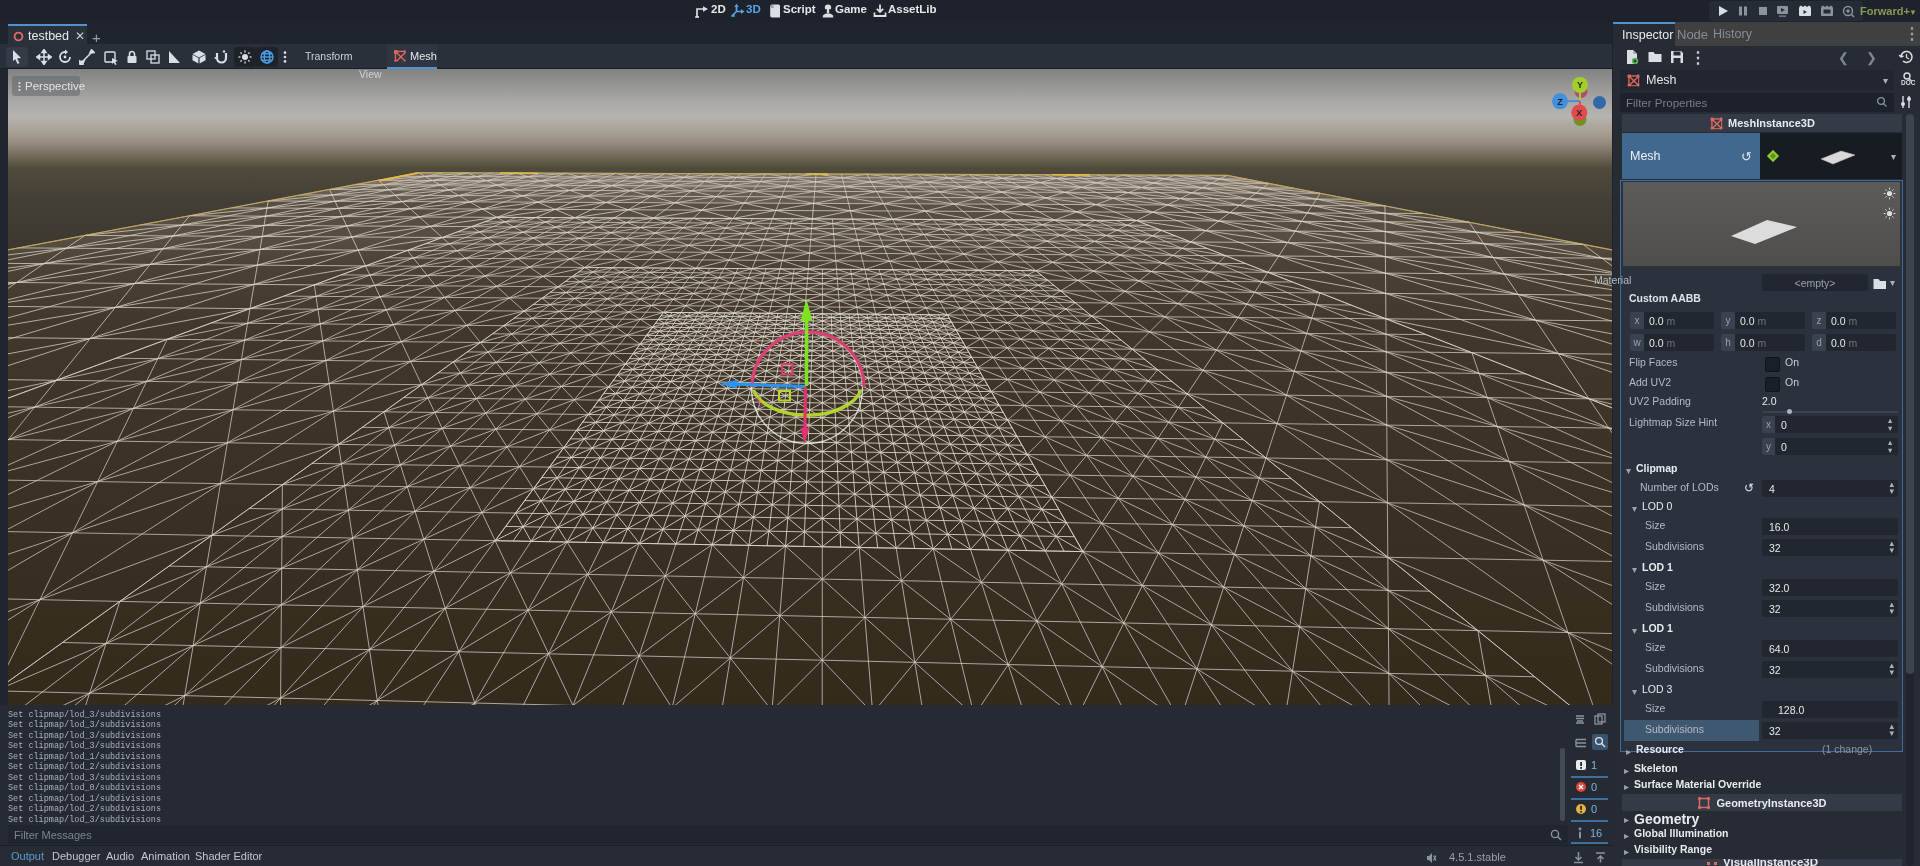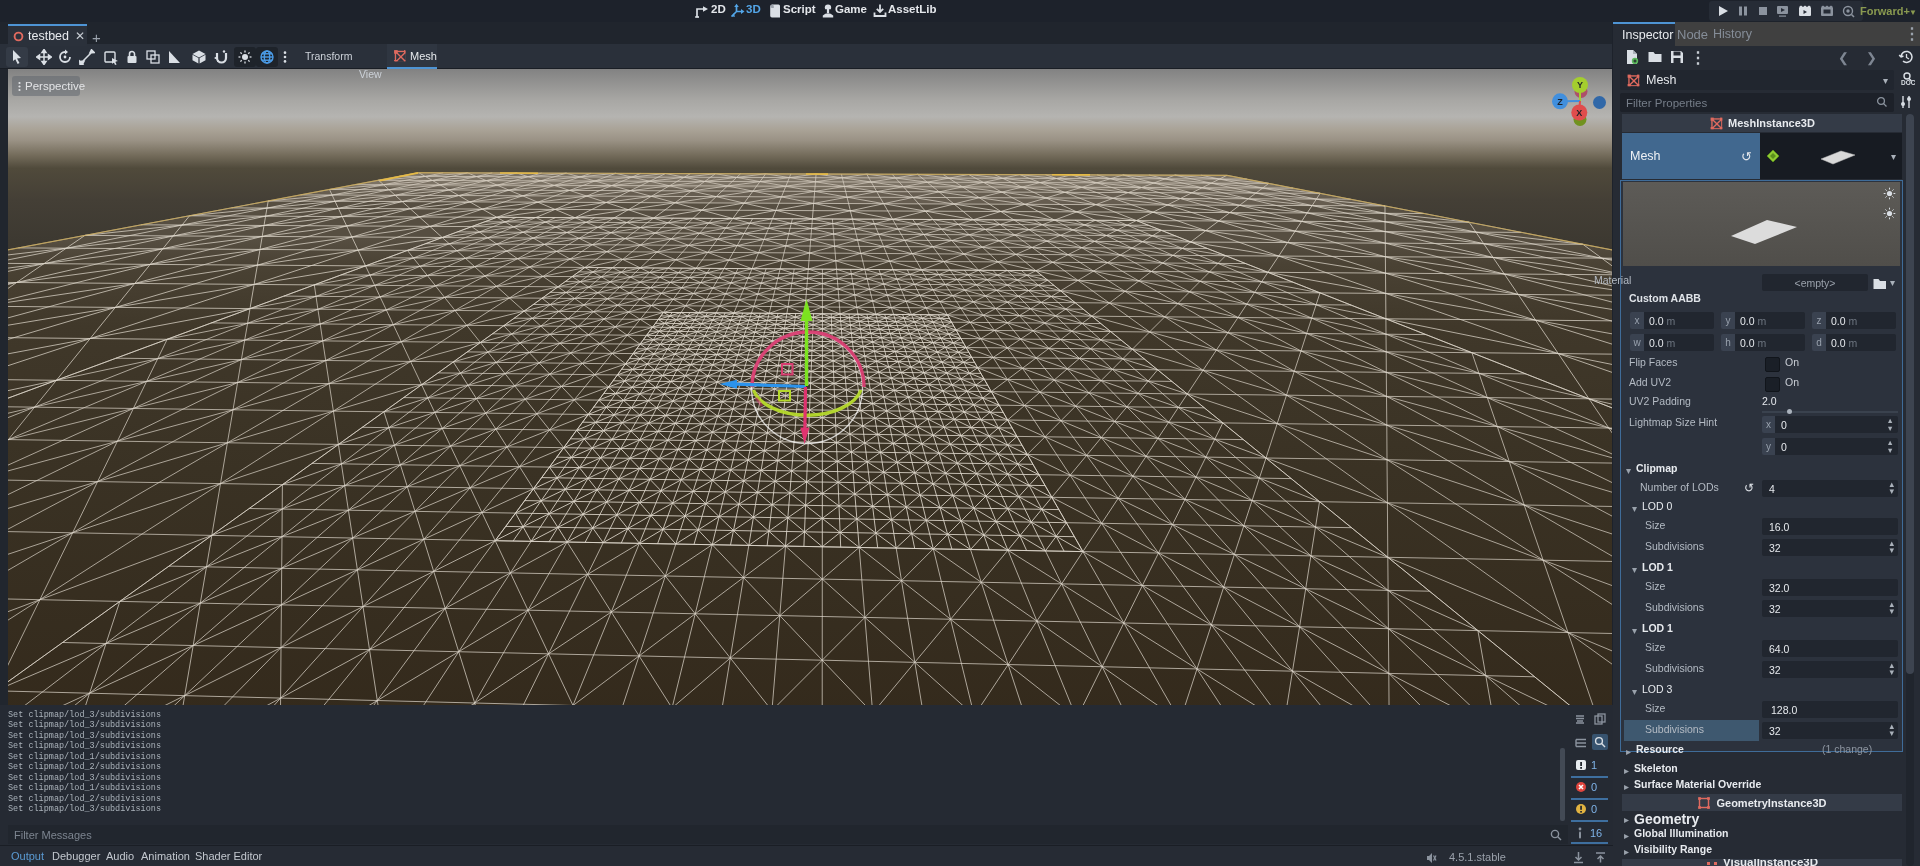--- a/index.html
+++ b/index.html
@@ -297,20 +297,21 @@
   </div>
 <div style="position:absolute;left:0px;top:705px;width:1613px;height:161px;background:#252a33"></div>
 <div style="position:absolute;left:8px;top:707px;width:1548px;height:114px;background:#252a33;color:#aab2ba;font-family:'Liberation Mono',monospace;font-size:8.5px;line-height:10.45px;padding-top:3px;letter-spacing:0px">
     <div>Set clipmap/lod_3/subdivisions</div>
     <div>Set clipmap/lod_3/subdivisions</div>
     <div>Set clipmap/lod_3/subdivisions</div>
     <div>Set clipmap/lod_3/subdivisions</div>
     <div>Set clipmap/lod_1/subdivisions</div>
     <div>Set clipmap/lod_2/subdivisions</div>
     <div>Set clipmap/lod_3/subdivisions</div>
+    <div>Set clipmap/lod_0/subdivisions</div>
     <div>Set clipmap/lod_1/subdivisions</div>
     <div>Set clipmap/lod_2/subdivisions</div>
     <div>Set clipmap/lod_3/subdivisions</div>
   </div>
 <div style="position:absolute;left:8px;top:825px;width:1560px;height:19px;background:#21262e;display:flex;align-items:center;justify-content:space-between;padding:0 6px;box-sizing:border-box">
 <span style="color:#7d8590;font-size:11px">Filter Messages</span>
 <svg width="12" height="12" viewBox="0 0 12 12" style="">
       <circle cx="5" cy="5" r="3.6" fill="none" stroke="#8b939e" stroke-width="1.4"></circle>
       <line x1="7.8" y1="7.8" x2="11" y2="11" stroke="#8b939e" stroke-width="1.4"></line>
     </svg>
@@ -598,21 +599,21 @@
 <span style="color:#e6e9ed;font-size:10.5px">64.0</span>
   </div>
 <div style="position:absolute;left:1645px;top:662px;color:#b4bbc4;font-size:10.5px;white-space:nowrap">Subdivisions</div>
 <div style="position:absolute;left:1762px;top:661px;width:136px;height:17px;background:#21262f;border-radius:2px;display:flex;align-items:center;justify-content:flex-start;padding:0 7px;box-sizing:border-box">
 <span style="color:#e6e9ed;font-size:10.5px">32</span>
     <span style="position:absolute;right:4px;top:1px;color:#aab1ba;font-size:9px;line-height:7px">▴<br>▾</span>
   </div>
 <div style="position:absolute;left:1632px;top:686px;color:#9aa2ac;font-size:10px">▾</div>
 <div style="position:absolute;left:1642px;top:683px;color:#e8ebef;font-size:10.5px;font-weight:normal;white-space:nowrap">LOD 3</div>
 <div style="position:absolute;left:1645px;top:702px;color:#b4bbc4;font-size:10.5px;white-space:nowrap">Size</div>
-<div style="position:absolute;left:1762px;top:701px;width:136px;height:17px;background:#21262f;border-radius:2px;display:flex;align-items:center;justify-content:flex-start;padding:0 9px;box-sizing:border-box">
+<div style="position:absolute;left:1762px;top:701px;width:136px;height:17px;background:#21262f;border-radius:2px;display:flex;align-items:center;justify-content:flex-start;padding:0 16px;box-sizing:border-box">
 <span style="color:#e6e9ed;font-size:10.5px">128.0</span>
   </div>
 <div style="position:absolute;left:1624px;top:720px;width:135px;height:21px;background:#3e586f"></div>
 <div style="position:absolute;left:1645px;top:723px;color:#b4bbc4;font-size:10.5px;white-space:nowrap">Subdivisions</div>
 <div style="position:absolute;left:1762px;top:722px;width:136px;height:17px;background:#21262f;border-radius:2px;display:flex;align-items:center;justify-content:flex-start;padding:0 7px;box-sizing:border-box">
 <span style="color:#e6e9ed;font-size:10.5px">32</span>
     <span style="position:absolute;right:4px;top:1px;color:#aab1ba;font-size:9px;line-height:7px">▴<br>▾</span>
   </div>
 <div style="position:absolute;left:1626px;top:746px;color:#9aa2ac;font-size:10px">▸</div>
 <div style="position:absolute;left:1636px;top:743px;color:#e8ebef;font-size:10.5px;font-weight:bold;white-space:nowrap">Resource</div>

